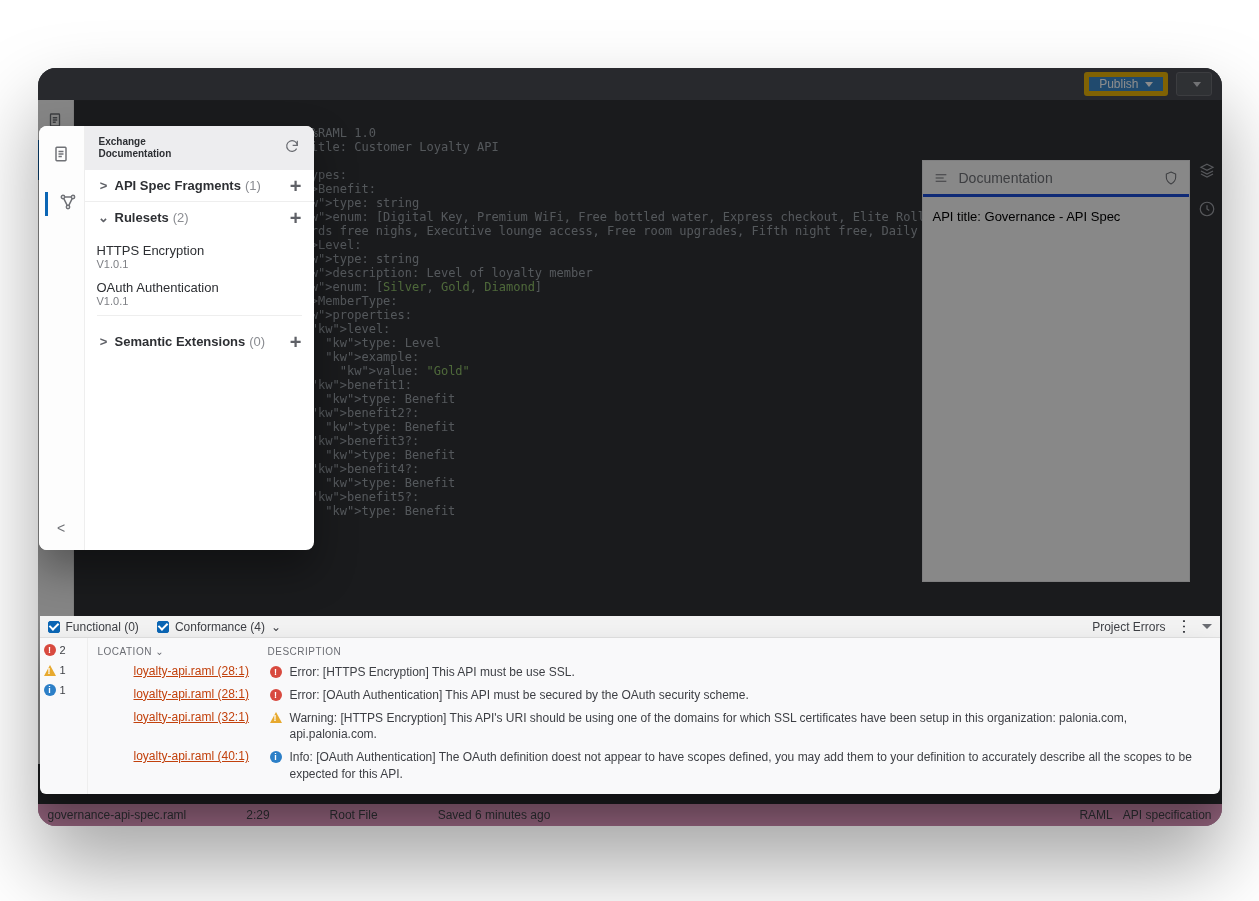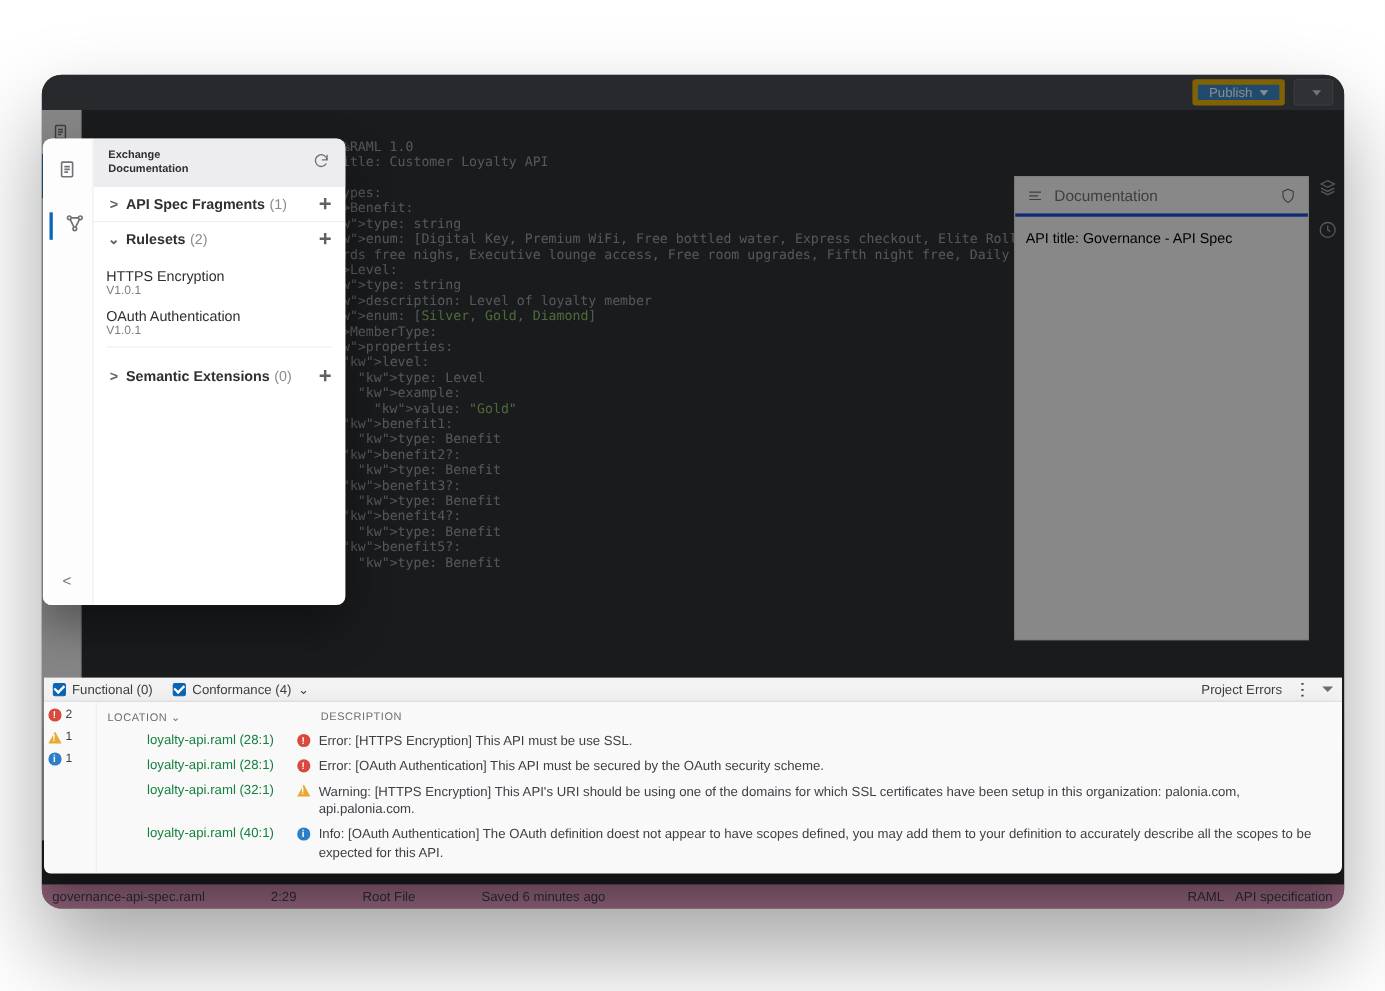--- a/index.html
+++ b/index.html
@@ -97,24 +97,24 @@
 
   .pbody2 { flex:1; background:#f9f9fa; display:flex; overflow:hidden; border-radius:0 0 6px 6px; box-shadow:0 22px 36px rgba(0,0,0,.35);}
   .summary { width:48px; padding:6px 4px; font-size:11px; color:#3d3f44; border-right:1px solid #eee;}
   .summary div{display:flex;align-items:center;gap:4px;margin-bottom:8px;}
   .disc{width:12px;height:12px;border-radius:50%;display:inline-flex;align-items:center;justify-content:center;font-size:9px;font-weight:700;color:#fff;}
   .disc.err{background:#d84a3f;} .disc.info{background:#2c7fc7;}
   .tri{width:0;height:0;border-left:6px solid transparent;border-right:6px solid transparent;border-bottom:11px solid #e7a92e;position:relative;}
   .tri::after{content:'!';position:absolute;left:-2px;top:1px;font-size:9px;font-weight:700;color:#fff;}
 
   .ptable{flex:1;padding:4px 10px 10px;font-size:12px;color:#3d3f44;overflow:auto;}
-  .pth{display:grid;grid-template-columns:170px 1fr;font-size:10px;letter-spacing:.5px;color:#6b6d73;text-transform:uppercase;padding:4px 0;gap:24px;}
+  .pth{display:grid;grid-template-columns:170px 1fr;font-size:10px;letter-spacing:.5px;color:#6b6d73;text-transform:uppercase;padding:4px 0;}
   .pth span:first-child::after{content:' ⌄';}
   .prow{display:grid;grid-template-columns:170px 18px 1fr;padding:3px 0;align-items:flex-start;gap:2px;}
-  .loc{color:#15803d;cursor:pointer;padding-left:36px;}
+  .loc{color:#c2410c;text-decoration:underline;cursor:pointer;padding-left:36px;}
   .prow .disc,.prow .tri{margin-top:2px;}
   .msg{line-height:1.4;}
 
   
   .statusbar { position:absolute; left:0; right:0; bottom:0; height:22px; background:#f9a8d4; color:#4a4c52; font-size:12px; display:flex; align-items:center; padding:0 10px; gap:60px; z-index:3;}
   .statusbar .right{margin-left:auto;display:flex;gap:10px;}
 </style>
 </head>
 <body>
 

